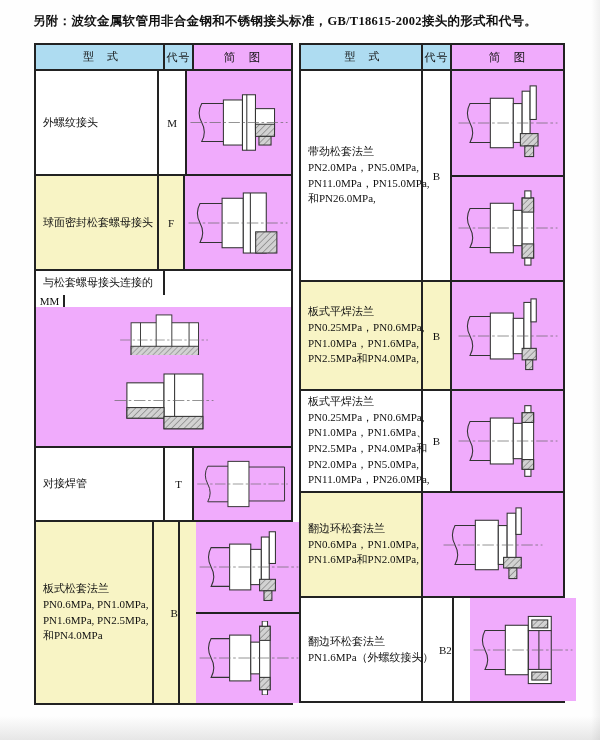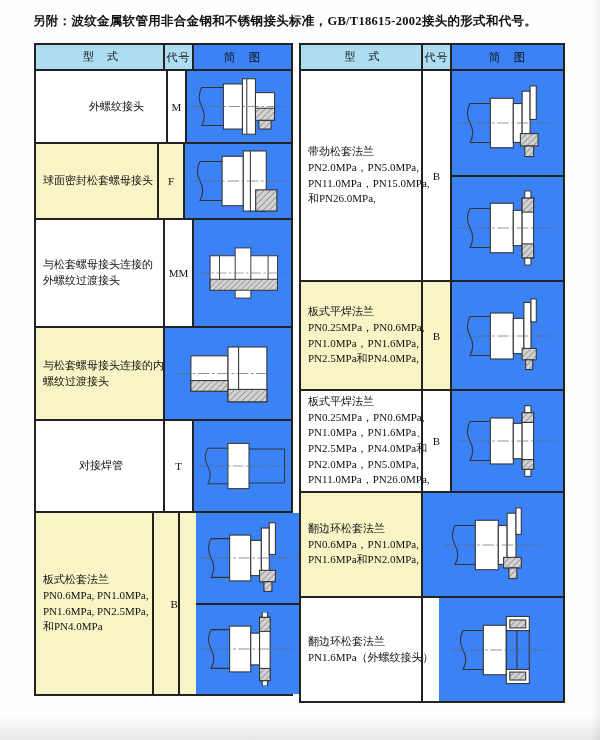--- a/index.html
+++ b/index.html
@@ -14,42 +14,42 @@
   .thead{display:flex;background:var(--hdr);border-bottom:2px solid var(--bd);height:24px;font-weight:400;font-size:11.5px;}
   .thead .cell{display:flex;align-items:center;justify-content:center;letter-spacing:1px;}
   .trow{display:flex;border-bottom:2px solid var(--bd);box-sizing:border-box;background:#fff;}
   .trow:last-child{border-bottom:none;gap:16px;}
   .trow.hl{background:var(--hl);}
   .cell{border-right:2px solid var(--bd);box-sizing:border-box;}
   .cell:last-child{border-right:none;}
   #tblL .c-type{width:129px;}
   #tblR .c-type{width:122px;}
   .c-code{width:29px;display:flex;align-items:center;justify-content:center;font-size:11px;}
-  .c-diag{flex:1;display:flex;flex-direction:column;background:#3b82f6;}
+  .c-diag{flex:1;display:flex;flex-direction:column;background:#f0abfc;}
   .c-type{display:flex;flex-direction:column;justify-content:center;padding:4px 4px 4px 7px;font-size:11px;line-height:15.6px;}
   .tline{white-space:nowrap;}
   .dwrap{flex:1;display:flex;align-items:center;justify-content:center;overflow:hidden;}
   .dwrap.split{border-bottom:2px solid var(--bd);}
   .edge-b{position:absolute;left:0;bottom:0;width:100%;height:24px;
     background:linear-gradient(180deg,rgba(0,0,0,0) 0%,rgba(20,20,20,.10) 100%);}
   .edge-r{position:absolute;right:0;top:0;width:9px;height:100%;
     background:linear-gradient(90deg,rgba(0,0,0,0) 0%,rgba(20,20,20,.06) 100%);}
 </style>
 </head>
 <body>
 
 <div class="title">另附：波纹金属软管用非合金钢和不锈钢接头标准，GB/T18615-2002接头的形式和代号。</div>
 
 <div id="tblL" class="tbl">
     <div class="thead">
       <div class="cell c-type" style="display: flex; align-items: center; justify-content: center;">型　式</div>
       <div class="cell c-code" style="display: flex; align-items: center; justify-content: center;">代号</div>
       <div class="cell c-diag" style="display: flex; align-items: center; justify-content: center;">简　图</div>
     </div>
-    <div class="trow" style="height: 73px; padding-left: 46px;">
+    <div class="trow" style="height: 105px;">
       <div class="cell c-type">
         <div class="tline">外螺纹接头</div>
       </div>
       <div class="cell c-code">
         <div>M</div>
       </div>
       <div class="cell c-diag">
         <div class="dwrap">
           <svg width="104" height="73" viewBox="0 0 120 84" preserveAspectRatio="xMidYMid meet">
     <defs>
@@ -63,21 +63,21 @@
             <rect x="64" y="10" width="15" height="64" fill="#fff" stroke="#333333" stroke-width="1.2"></rect>
             <line x1="69" y1="10" x2="69" y2="74" stroke="#333333" stroke-width="1.2"></line>
             <rect x="79" y="26" width="22" height="24" fill="#fff" stroke="#333333" stroke-width="1.2"></rect>
             <rect x="79" y="44" width="22" height="14" fill="url(#h0)" stroke="#333333" stroke-width="1.2"></rect>
             <rect x="83" y="58" width="14" height="10" fill="url(#h0)" stroke="#333333" stroke-width="1.2"></rect>
             <line x1="4" y1="42" x2="116" y2="42" stroke="#666" stroke-width="0.8" stroke-dasharray="13 3 3 3"></line>
           </svg>
         </div>
       </div>
     </div>
-    <div class="trow hl" style="height: 76px;">
+    <div class="trow hl" style="height: 95px;">
       <div class="cell c-type">
         <div class="tline">球面密封松套螺母接头</div>
       </div>
       <div class="cell c-code">
         <div>F</div>
       </div>
       <div class="cell c-diag">
         <div class="dwrap">
           <svg width="106" height="76" viewBox="0 0 120 84" preserveAspectRatio="xMidYMid meet">
     <defs>
@@ -89,24 +89,23 @@
             <path d="M44,20 L17,20 q-6,11 0,22 t0,22 L44,64" fill="none" stroke="#333333" stroke-width="1.2"></path>
             <rect x="42" y="14" width="24" height="56" fill="#fff" stroke="#333333" stroke-width="1.2"></rect>
             <rect x="66" y="8" width="26" height="68" fill="#fff" stroke="#333333" stroke-width="1.2"></rect>
             <line x1="74" y1="8" x2="74" y2="76" stroke="#333333" stroke-width="1.2"></line>
             <rect x="80" y="52" width="24" height="24" fill="url(#h1)" stroke="#333333" stroke-width="1.2"></rect>
             <line x1="4" y1="42" x2="116" y2="42" stroke="#666" stroke-width="0.8" stroke-dasharray="13 3 3 3"></line>
           </svg>
         </div>
       </div>
     </div>
-    <div class="trow" style="height: 108px;">
+    <div class="trow" style="height: 84px; flex-direction: column;">
       <div class="cell c-type">
         <div class="tline">与松套螺母接头连接的</div>
-        <div class="tline">外螺纹过渡接头</div>
       </div>
       <div class="cell c-code">
         <div>MM</div>
       </div>
       <div class="cell c-diag">
         <div class="dwrap">
           <svg width="94" height="66" viewBox="0 0 120 84" preserveAspectRatio="xMidYMid meet">
     <defs>
               <pattern id="h2" width="5" height="5" patternUnits="userSpaceOnUse" patternTransform="rotate(45)">
       <rect width="5" height="5" fill="#d2d2d2"></rect>
@@ -117,44 +116,40 @@
             <line x1="30" y1="20" x2="30" y2="64" stroke="#333333" stroke-width="1.2"></line>
             <line x1="92" y1="20" x2="92" y2="64" stroke="#333333" stroke-width="1.2"></line>
             <rect x="50" y="10" width="20" height="64" fill="#fff" stroke="#333333" stroke-width="1.2"></rect>
             <rect x="18" y="50" width="86" height="14" fill="url(#h2)" stroke="#333333" stroke-width="1.2"></rect>
             <line x1="4" y1="42" x2="116" y2="42" stroke="#666" stroke-width="0.8" stroke-dasharray="13 3 3 3"></line>
           </svg>
         </div>
       </div>
     </div>
     <div class="trow hl" style="height: 93px;">
-      <div class="cell c-type">
-        <div class="tline">与松套螺母接头连接的内</div>
-        <div class="tline">螺纹过渡接头</div>
-      </div>
       <div class="cell c-diag">
         <div class="dwrap">
           <svg width="106" height="75" viewBox="0 0 120 84" preserveAspectRatio="xMidYMid meet">
     <defs>
               <pattern id="h3" width="5" height="5" patternUnits="userSpaceOnUse" patternTransform="rotate(45)">
       <rect width="5" height="5" fill="#d2d2d2"></rect>
                 <line x1="0" y1="0" x2="0" y2="5" stroke="#555" stroke-width="1"></line>
     </pattern>
             </defs>
             <rect x="18" y="22" width="42" height="40" fill="#fff" stroke="#333333" stroke-width="1.2"></rect>
             <rect x="60" y="12" width="44" height="62" fill="#fff" stroke="#333333" stroke-width="1.2"></rect>
             <line x1="72" y1="12" x2="72" y2="74" stroke="#333333" stroke-width="1.2"></line>
             <rect x="18" y="50" width="42" height="12" fill="url(#h3)" stroke="#333333" stroke-width="1.2"></rect>
             <rect x="60" y="60" width="44" height="14" fill="url(#h3)" stroke="#333333" stroke-width="1.2"></rect>
             <line x1="4" y1="42" x2="116" y2="42" stroke="#666" stroke-width="0.8" stroke-dasharray="13 3 3 3"></line>
           </svg>
         </div>
       </div>
     </div>
-    <div class="trow" style="height: 92px; text-align: center;">
+    <div class="trow" style="height: 74px;">
       <div class="cell c-type">
         <div class="tline">对接焊管</div>
       </div>
       <div class="cell c-code">
         <div>T</div>
       </div>
       <div class="cell c-diag">
         <div class="dwrap">
           <svg width="97" height="68" viewBox="0 0 120 84" preserveAspectRatio="xMidYMid meet">
     <defs>
@@ -369,20 +364,23 @@
             <rect x="78" y="68" width="9" height="12" fill="url(#h11)" stroke="#333333" stroke-width="1.2"></rect>
             <line x1="4" y1="42" x2="116" y2="42" stroke="#666" stroke-width="0.8" stroke-dasharray="13 3 3 3"></line>
           </svg>
         </div>
       </div>
     </div>
     <div class="trow" style="height: 103px;">
       <div class="cell c-type">
         <div class="tline">翻边环松套法兰</div>
         <div class="tline">PN1.6MPa（外螺纹接头）</div>
+      </div>
+      <div class="cell c-code">
+        <div>B2</div>
       </div>
       <div class="cell c-diag">
         <div class="dwrap">
           <svg width="106" height="76" viewBox="0 0 120 84" preserveAspectRatio="xMidYMid meet">
     <defs>
               <pattern id="h12" width="5" height="5" patternUnits="userSpaceOnUse" patternTransform="rotate(45)">
       <rect width="5" height="5" fill="#d2d2d2"></rect>
                 <line x1="0" y1="0" x2="0" y2="5" stroke="#555" stroke-width="1"></line>
     </pattern>
             </defs>

